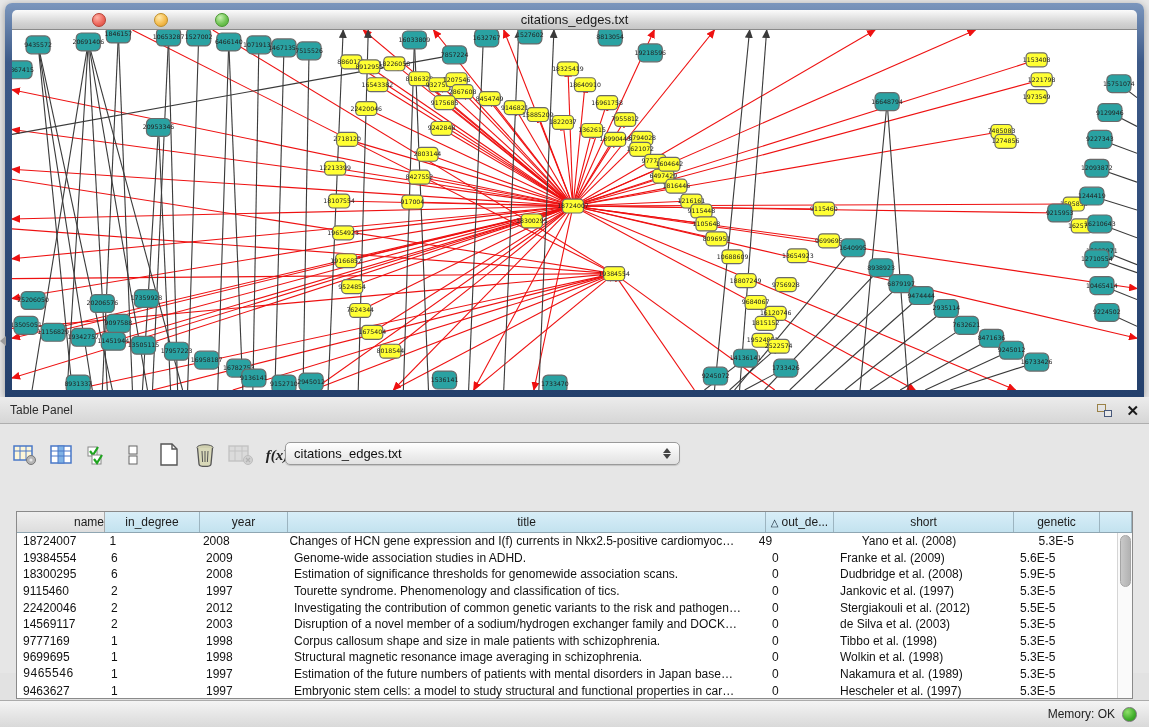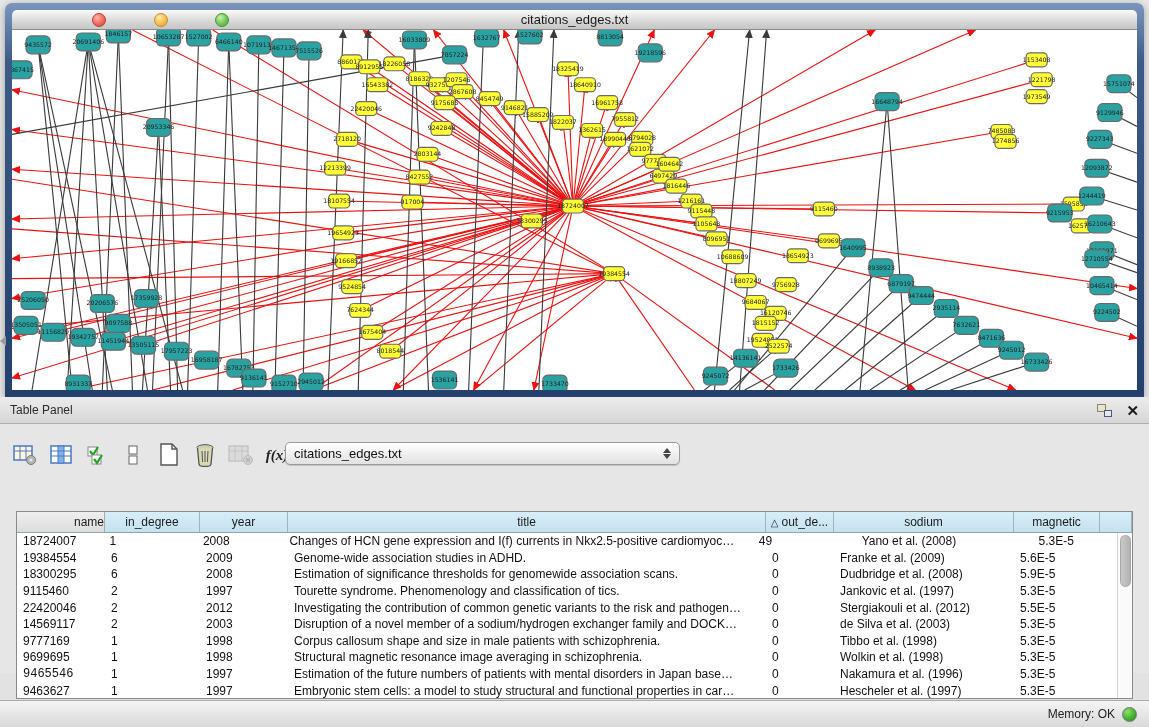--- a/index.html
+++ b/index.html
@@ -839,24 +839,24 @@
               <span>year</span>
             </div>
             <div class="th" style="width: 478px;">
               <span>title</span>
             </div>
             <div class="th" style="width: 68px;">
               <span class="sort">△</span>
               <span>out_de...</span>
             </div>
             <div class="th" style="width: 180px;">
-              <span>sodium</span>
+              <span>short</span>
             </div>
             <div class="th" style="width: 86px;">
-              <span>magnetic</span>
+              <span>genetic</span>
             </div>
             <div class="th" style="flex: 1 1 0%;"></div>
           </div>
         <div id="tbl-rows">
             <div class="tr">
               <div class="td" style="width: 88px;">18724007</div>
               <div class="td" style="width: 95px;">1</div>
               <div class="td" style="width: 88px;">2008</div>
               <div class="td" style="width: 478px;">Changes of HCN gene expression and I(f) currents in Nkx2.5-positive cardiomyoc…</div>
               <div class="td" style="width: 68px;">49</div>
@@ -925,21 +925,21 @@
               <div class="td" style="width: 68px;">0</div>
               <div class="td" style="width: 180px;">Wolkin et al. (1998)</div>
               <div class="td" style="width: 86px;">5.3E-5</div>
             </div>
             <div class="tr">
               <div class="td" style="width: 88px; font-family: Liberation Mono, monospace;">9465546</div>
               <div class="td" style="width: 95px;">1</div>
               <div class="td" style="width: 88px;">1997</div>
               <div class="td" style="width: 478px;">Estimation of the future numbers of patients with mental disorders in Japan base…</div>
               <div class="td" style="width: 68px;">0</div>
-              <div class="td" style="width: 180px;">Nakamura et al. (1996)</div>
+              <div class="td" style="width: 180px;">Nakamura et al. (1989)</div>
               <div class="td" style="width: 86px;">5.3E-5</div>
             </div>
             <div class="tr">
               <div class="td" style="width: 88px;">9463627</div>
               <div class="td" style="width: 95px;">1</div>
               <div class="td" style="width: 88px;">1997</div>
               <div class="td" style="width: 478px;">Embryonic stem cells: a model to study structural and functional properties in car…</div>
               <div class="td" style="width: 68px;">0</div>
               <div class="td" style="width: 180px;">Hescheler et al. (1997)</div>
               <div class="td" style="width: 86px;">5.3E-5</div>

